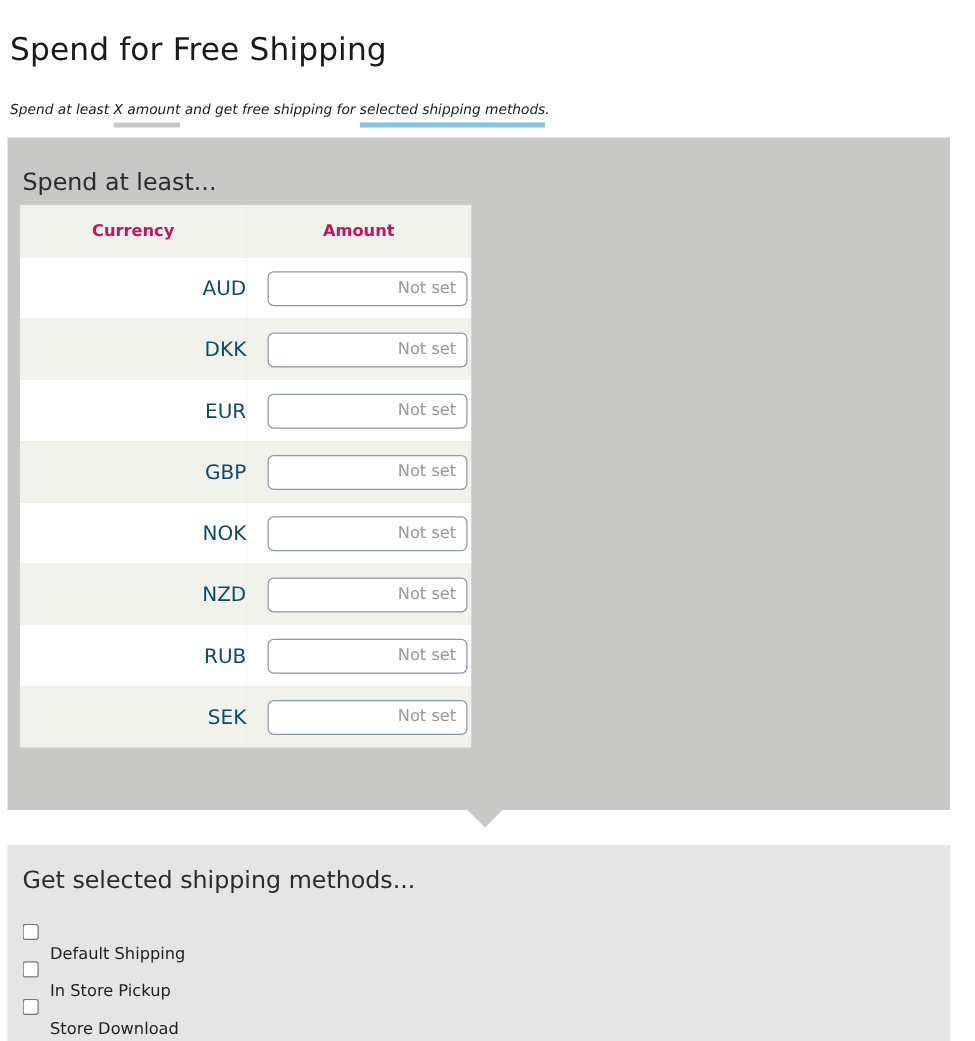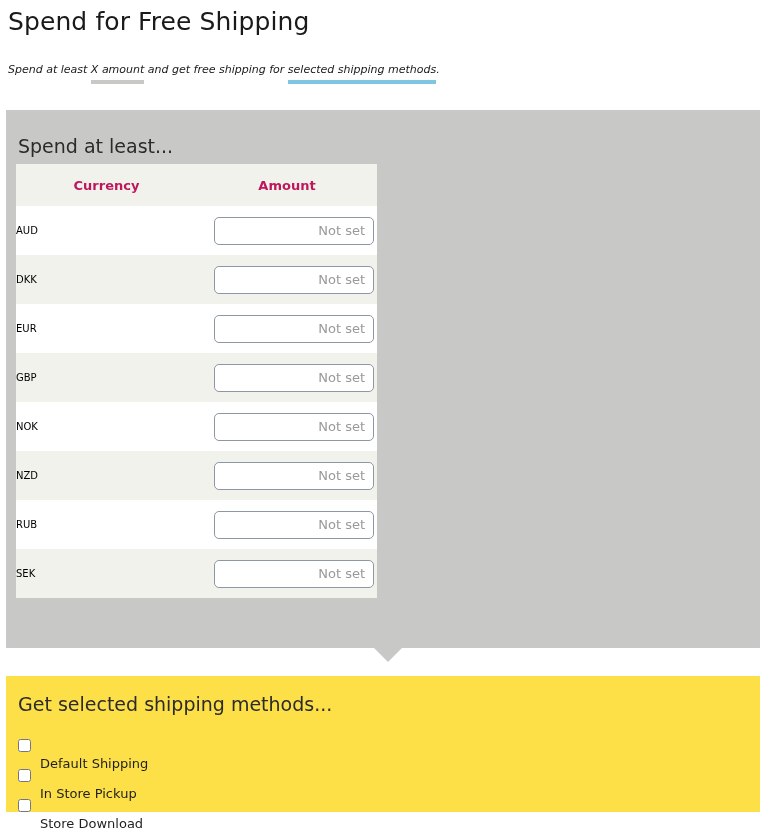--- a/index.html
+++ b/index.html
@@ -18,21 +18,21 @@
 
   
   .page-header {
     padding: 0 8px;
   }
   .page-title {
     font-size: 25px;
     font-weight: normal;
     color: #1a1a1a;
     margin: 0;
-    padding: 6px 0 0 0;
+    padding: 24px 0 0 0;
     line-height: 32px;
     letter-spacing: 0.1px;
   }
   .page-subtitle {
     font-size: 11px;
     color: #1a1a1a;
     margin: 0;
     padding: 22px 0 0 0;
     line-height: 20px;
     white-space: nowrap;
@@ -108,23 +108,23 @@
   table.currency-table th.col-amount   { width: 180px; }
   table.currency-table td {
     padding: 0;
     border: none;
     height: 49px;
     vertical-align: middle;
   }
   tr.row-odd  td { background: #ffffff; }
   tr.row-even td { background: #f2f2ec; }
   .cur-code {
-    text-align: left;
-    font-size: 10px;
-    color: #000000;
+    text-align: right;
+    font-size: 16px;
+    color: #0c4a6e;
   }
   .amount-cell {
     text-align: left;
     padding-left: 17px !important;
   }
   .amount-input {
     width: 160px;
     height: 28px;
     box-sizing: border-box;
     border: 1px solid #8a99a3;
@@ -141,22 +141,22 @@
     color: #999999;
     opacity: 1;
   }
 
   
   .blue-panel {
     position: absolute;
     left: 6px;
     top: 676px;
     width: 754px;
-    height: 136px;
-    background: #fde047;
+    height: 157px;
+    background: #e5e5e5;
     box-sizing: border-box;
   }
   .blue-panel .panel-heading {
     padding: 16px 0 0 12px;
     color: #2b2b2b;
     font-size: 19px;
   }
   .method-list {
     padding: 14px 0 0 12px;
   }

